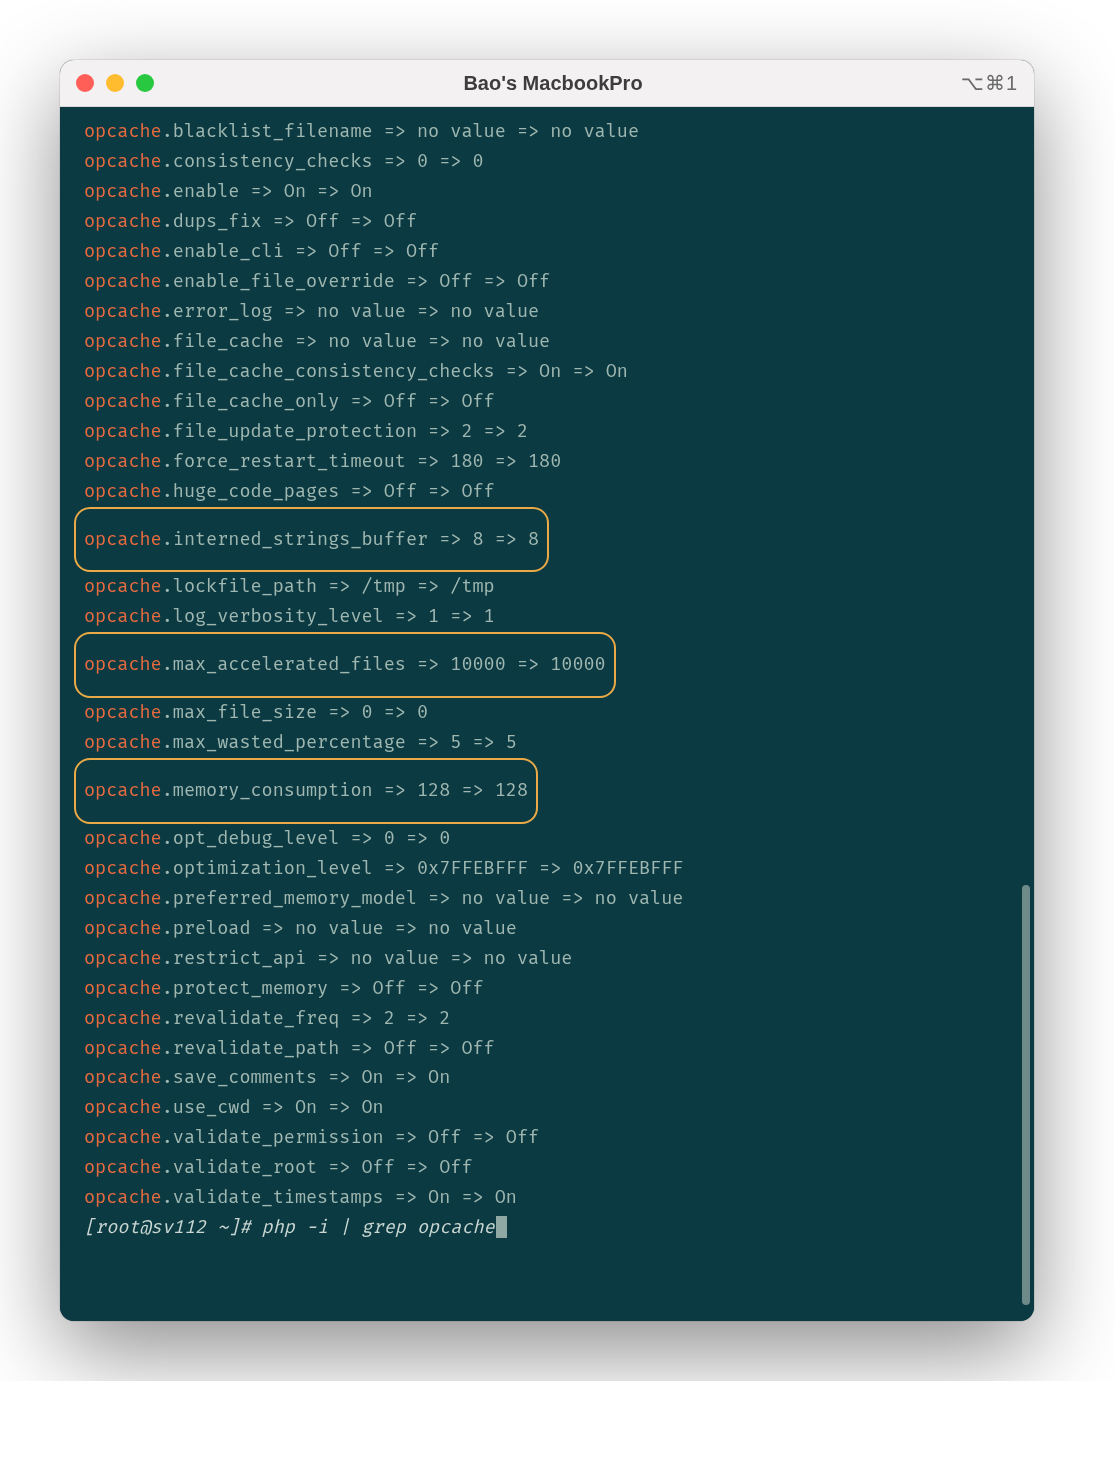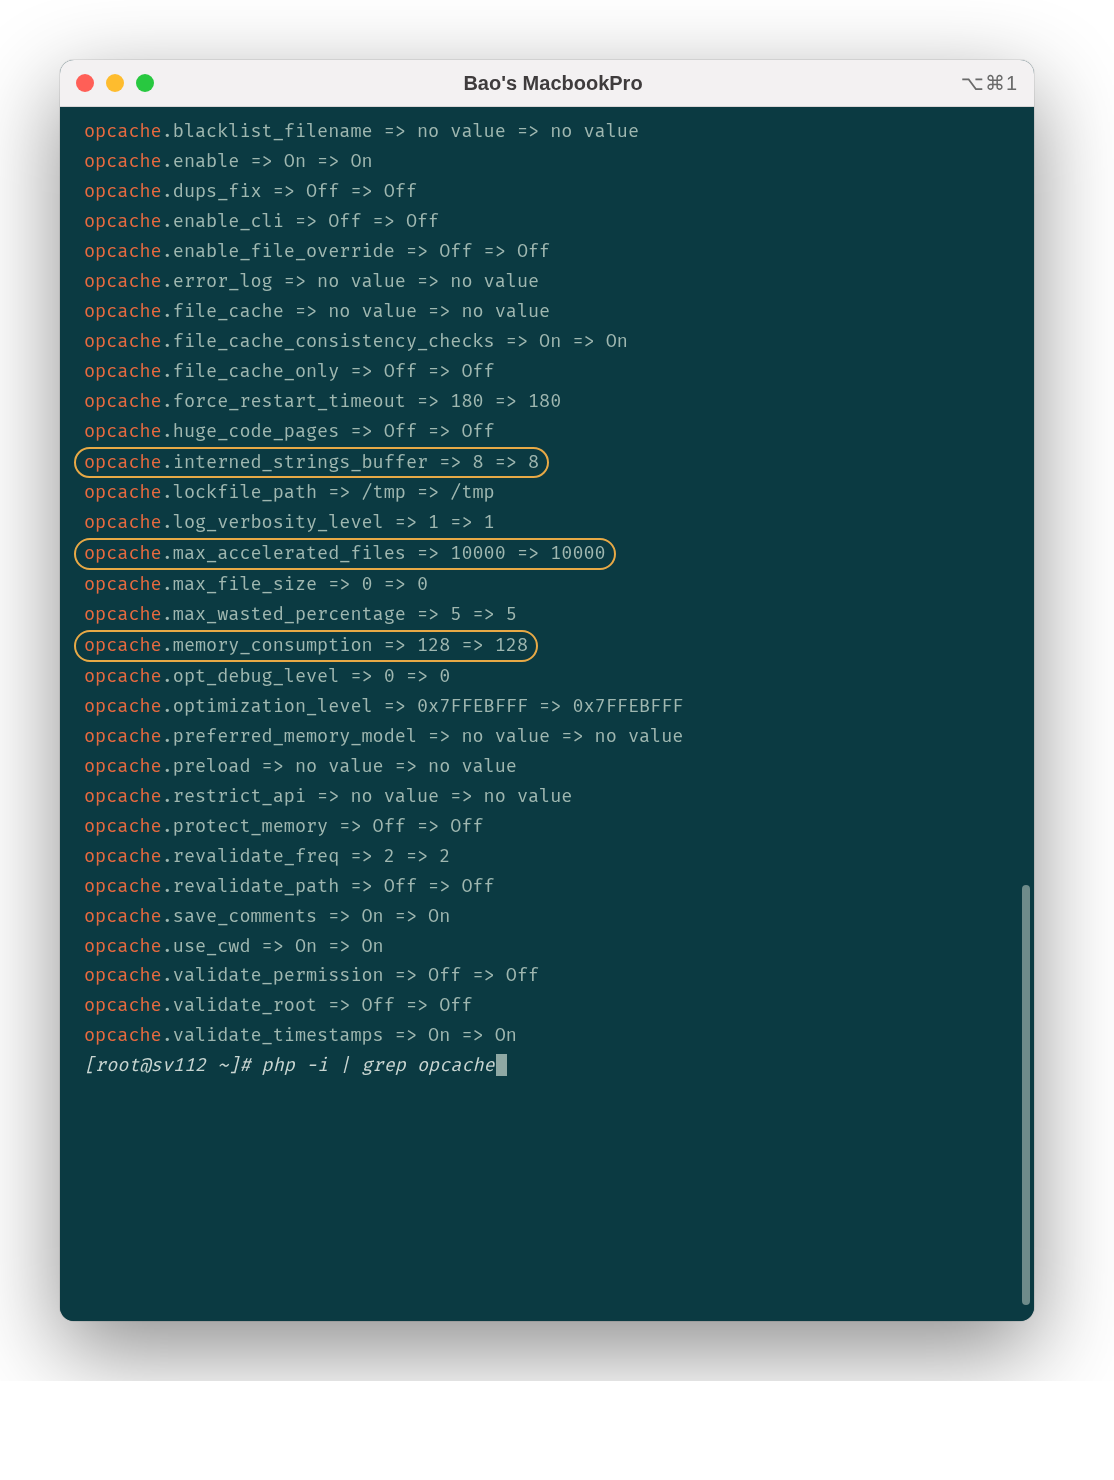--- a/index.html
+++ b/index.html
@@ -68,21 +68,21 @@
   .line {
     white-space: pre;
     position: relative;
   }
   .kw { color: #e86a3f; }
   .rest { color: #9fb7b0; }
   .highlight-wrap {
     display: inline-block;
     border: 2px solid #e8a946;
     border-radius: 16px;
-    padding: 0 8px;
+    padding: 17px 8px;
     margin-left: -10px;
     line-height: 1.5;
   }
   .prompt-line { color: #c9d6d2; font-style: italic; }
   .cursor {
     display: inline-block;
     width: 11px;
     height: 22px;
     background: #8fa8a4;
     vertical-align: text-bottom;
@@ -116,28 +116,30 @@
       <div class="light yellow"></div>
       <div class="light green"></div>
     </div>
     <div class="title">Bao's MacbookPro</div>
     <div class="shortcut">⌥⌘1</div>
   </div>
 
   <div class="terminal">
     <div id="lines">
         <div class="line"><span class="kw">opcache</span><span class="rest">.blacklist_filename =&gt; no value =&gt; no value</span></div>
+        <div class="line"><span class="kw">opcache</span><span class="rest">.consistency_checks =&gt; 0 =&gt; 0</span></div>
         <div class="line"><span class="kw">opcache</span><span class="rest">.enable =&gt; On =&gt; On</span></div>
         <div class="line"><span class="kw">opcache</span><span class="rest">.dups_fix =&gt; Off =&gt; Off</span></div>
         <div class="line"><span class="kw">opcache</span><span class="rest">.enable_cli =&gt; Off =&gt; Off</span></div>
         <div class="line"><span class="kw">opcache</span><span class="rest">.enable_file_override =&gt; Off =&gt; Off</span></div>
         <div class="line"><span class="kw">opcache</span><span class="rest">.error_log =&gt; no value =&gt; no value</span></div>
         <div class="line"><span class="kw">opcache</span><span class="rest">.file_cache =&gt; no value =&gt; no value</span></div>
         <div class="line"><span class="kw">opcache</span><span class="rest">.file_cache_consistency_checks =&gt; On =&gt; On</span></div>
         <div class="line"><span class="kw">opcache</span><span class="rest">.file_cache_only =&gt; Off =&gt; Off</span></div>
+        <div class="line"><span class="kw">opcache</span><span class="rest">.file_update_protection =&gt; 2 =&gt; 2</span></div>
         <div class="line"><span class="kw">opcache</span><span class="rest">.force_restart_timeout =&gt; 180 =&gt; 180</span></div>
         <div class="line"><span class="kw">opcache</span><span class="rest">.huge_code_pages =&gt; Off =&gt; Off</span></div>
         <div class="line"><span class="highlight-wrap"><span class="kw">opcache</span><span class="rest">.interned_strings_buffer =&gt; 8 =&gt; 8</span></span></div>
         <div class="line"><span class="kw">opcache</span><span class="rest">.lockfile_path =&gt; /tmp =&gt; /tmp</span></div>
         <div class="line"><span class="kw">opcache</span><span class="rest">.log_verbosity_level =&gt; 1 =&gt; 1</span></div>
         <div class="line"><span class="highlight-wrap"><span class="kw">opcache</span><span class="rest">.max_accelerated_files =&gt; 10000 =&gt; 10000</span></span></div>
         <div class="line"><span class="kw">opcache</span><span class="rest">.max_file_size =&gt; 0 =&gt; 0</span></div>
         <div class="line"><span class="kw">opcache</span><span class="rest">.max_wasted_percentage =&gt; 5 =&gt; 5</span></div>
         <div class="line"><span class="highlight-wrap"><span class="kw">opcache</span><span class="rest">.memory_consumption =&gt; 128 =&gt; 128</span></span></div>
         <div class="line"><span class="kw">opcache</span><span class="rest">.opt_debug_level =&gt; 0 =&gt; 0</span></div>

